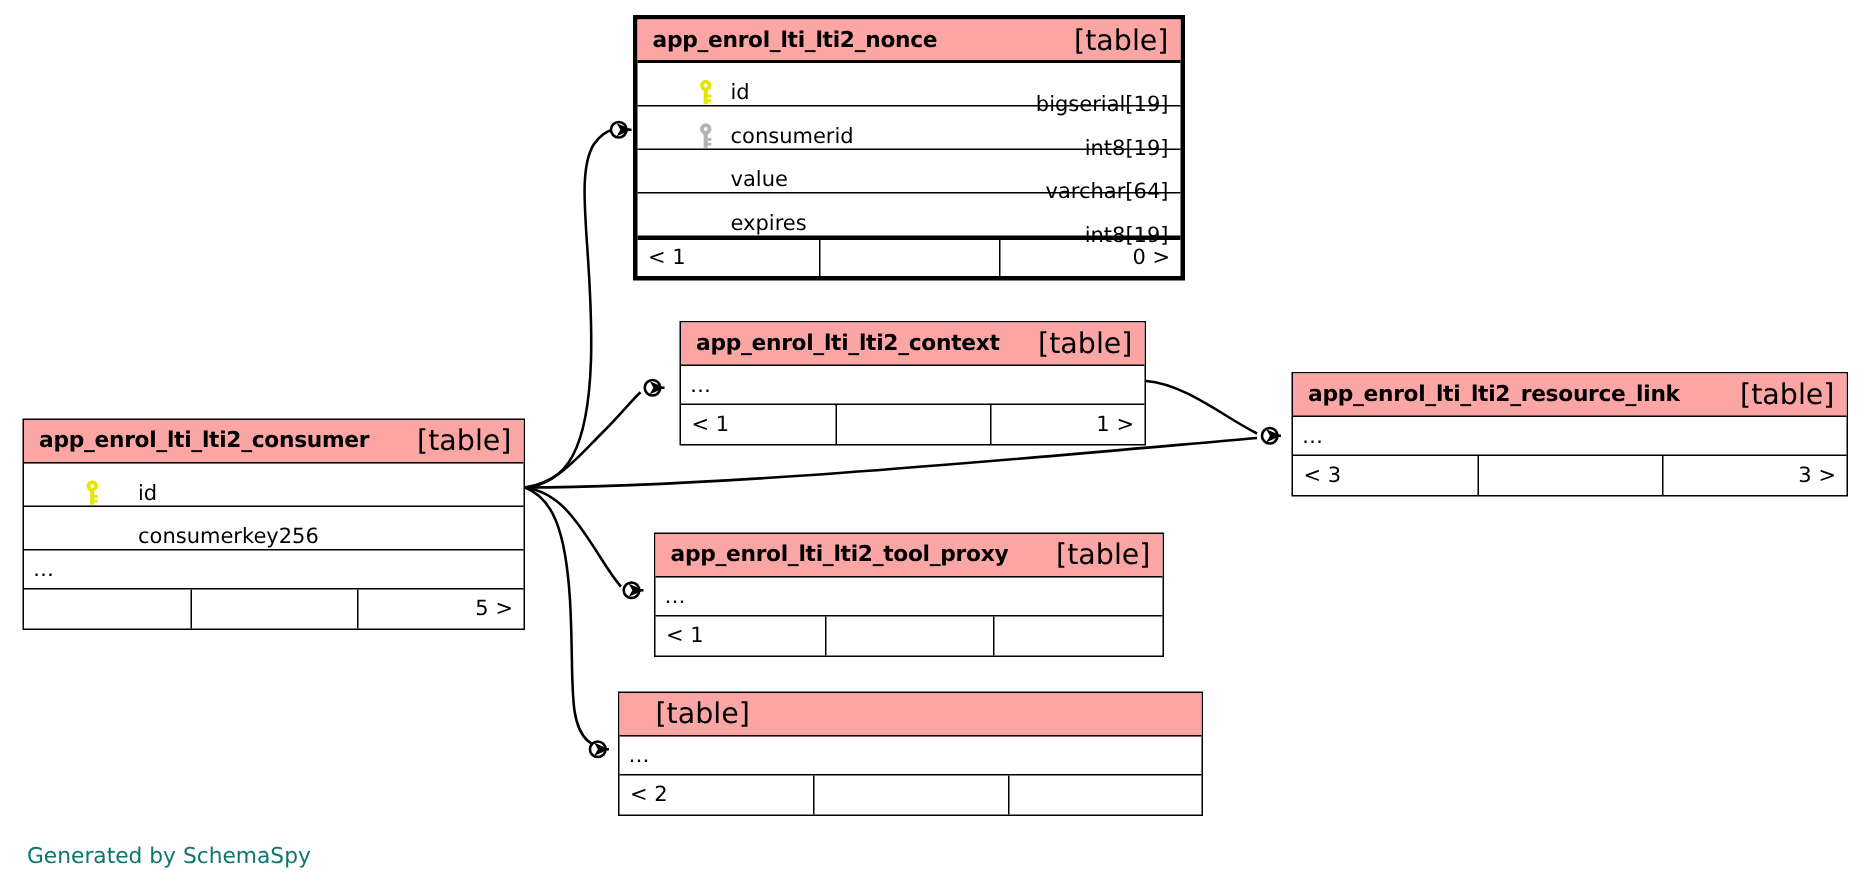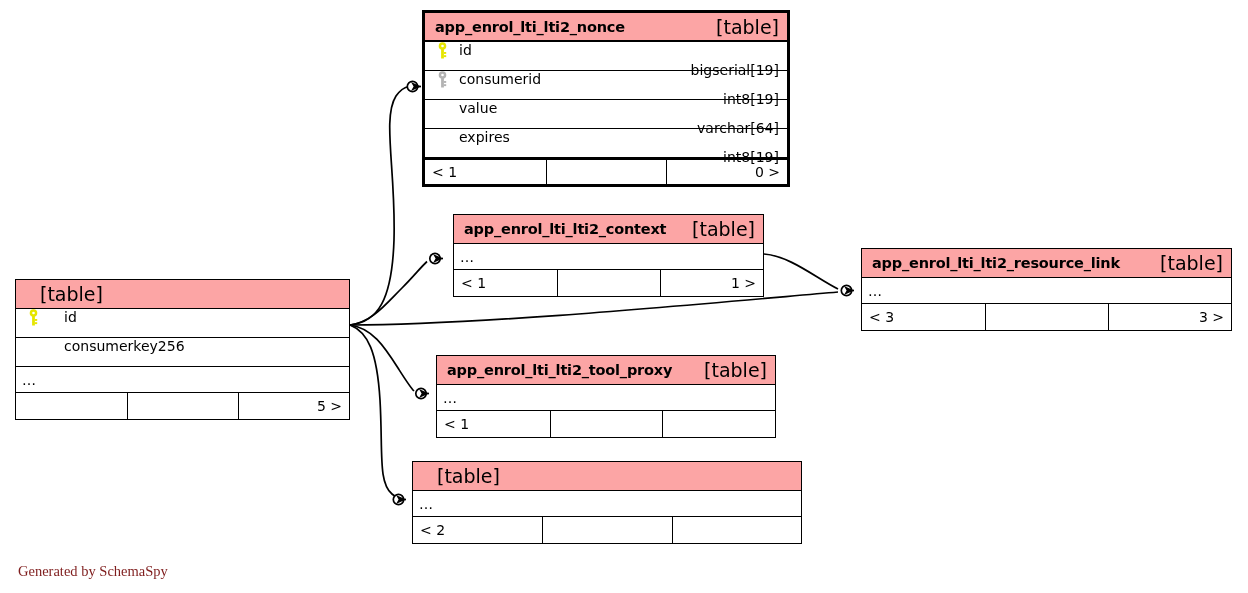--- a/index.html
+++ b/index.html
@@ -68,26 +68,27 @@
     display: flex;
     align-items: stretch;
     border-bottom: 1.6px solid #000000;
     box-sizing: border-box;
     height: 29px;
   }
   .col-row:last-child { border-bottom: none; }
   .col-name {
     flex: 1 1 auto;
     display: flex;
-    align-items: flex-start;
+    align-items: flex-end;
     padding-left: 8px;
     font-size: 14px;
     color: #000000;
     white-space: nowrap;
     min-width: 0;
+    margin-left: 28px;
   }
   .col-type {
     flex: 0 0 auto;
     display: flex;
     align-items: center;
     padding: 0 8px 0 6px;
     font-size: 14px;
     color: #000000;
     border-left: 1.6px solid #000000;
     white-space: nowrap;
@@ -134,24 +135,23 @@
   .foot-right { justify-content: flex-end; }
   .foot-sep-top {
     border-top: 1.6px solid #000000;
   }
   .focal .foot-sep-top { border-top-width: 2px; }
   .credit {
     position: absolute;
     left: 18px;
     top: 563px;
     font-size: 14.5px;
-    color: #7f1d1d;
+    color: #0f766e;
     z-index: 3;
     white-space: nowrap;
-    font-family: Liberation Serif, serif;
   }
   svg.keyicon { display: block; }
 </style>
 </head>
 <body>
 
 <div id="canvas">
 
   <svg id="edges" viewBox="0 0 1248 593" xmlns="http://www.w3.org/2000/svg">
     <defs>
@@ -268,20 +268,21 @@
     <div class="ellipsis-row">…</div>
     <div class="foot-row">
       <div class="foot-cell foot-left">&lt; 3</div>
       <div class="foot-cell foot-mid"></div>
       <div class="foot-cell foot-right">3 &gt;</div>
     </div>
   </div>
 
   <div class="tbl" style="left:15px; top:279px; width:335px;">
     <div class="tbl-header">
+      <span class="tbl-title">app_enrol_lti_lti2_consumer</span>
       <span class="tbl-tag">[table]</span>
     </div>
 
     <div class="col-row">
       <div class="col-name">
         <span class="keyslot">
           <svg class="keyicon" width="11" height="17" viewBox="0 0 11 17">
             <circle cx="5.5" cy="4" r="3.8" fill="#e6e600"></circle>
             <circle cx="5.5" cy="4" r="1.3" fill="#ffffff"></circle>
             <rect x="4.1" y="6.5" width="2.8" height="10" fill="#e6e600"></rect>

